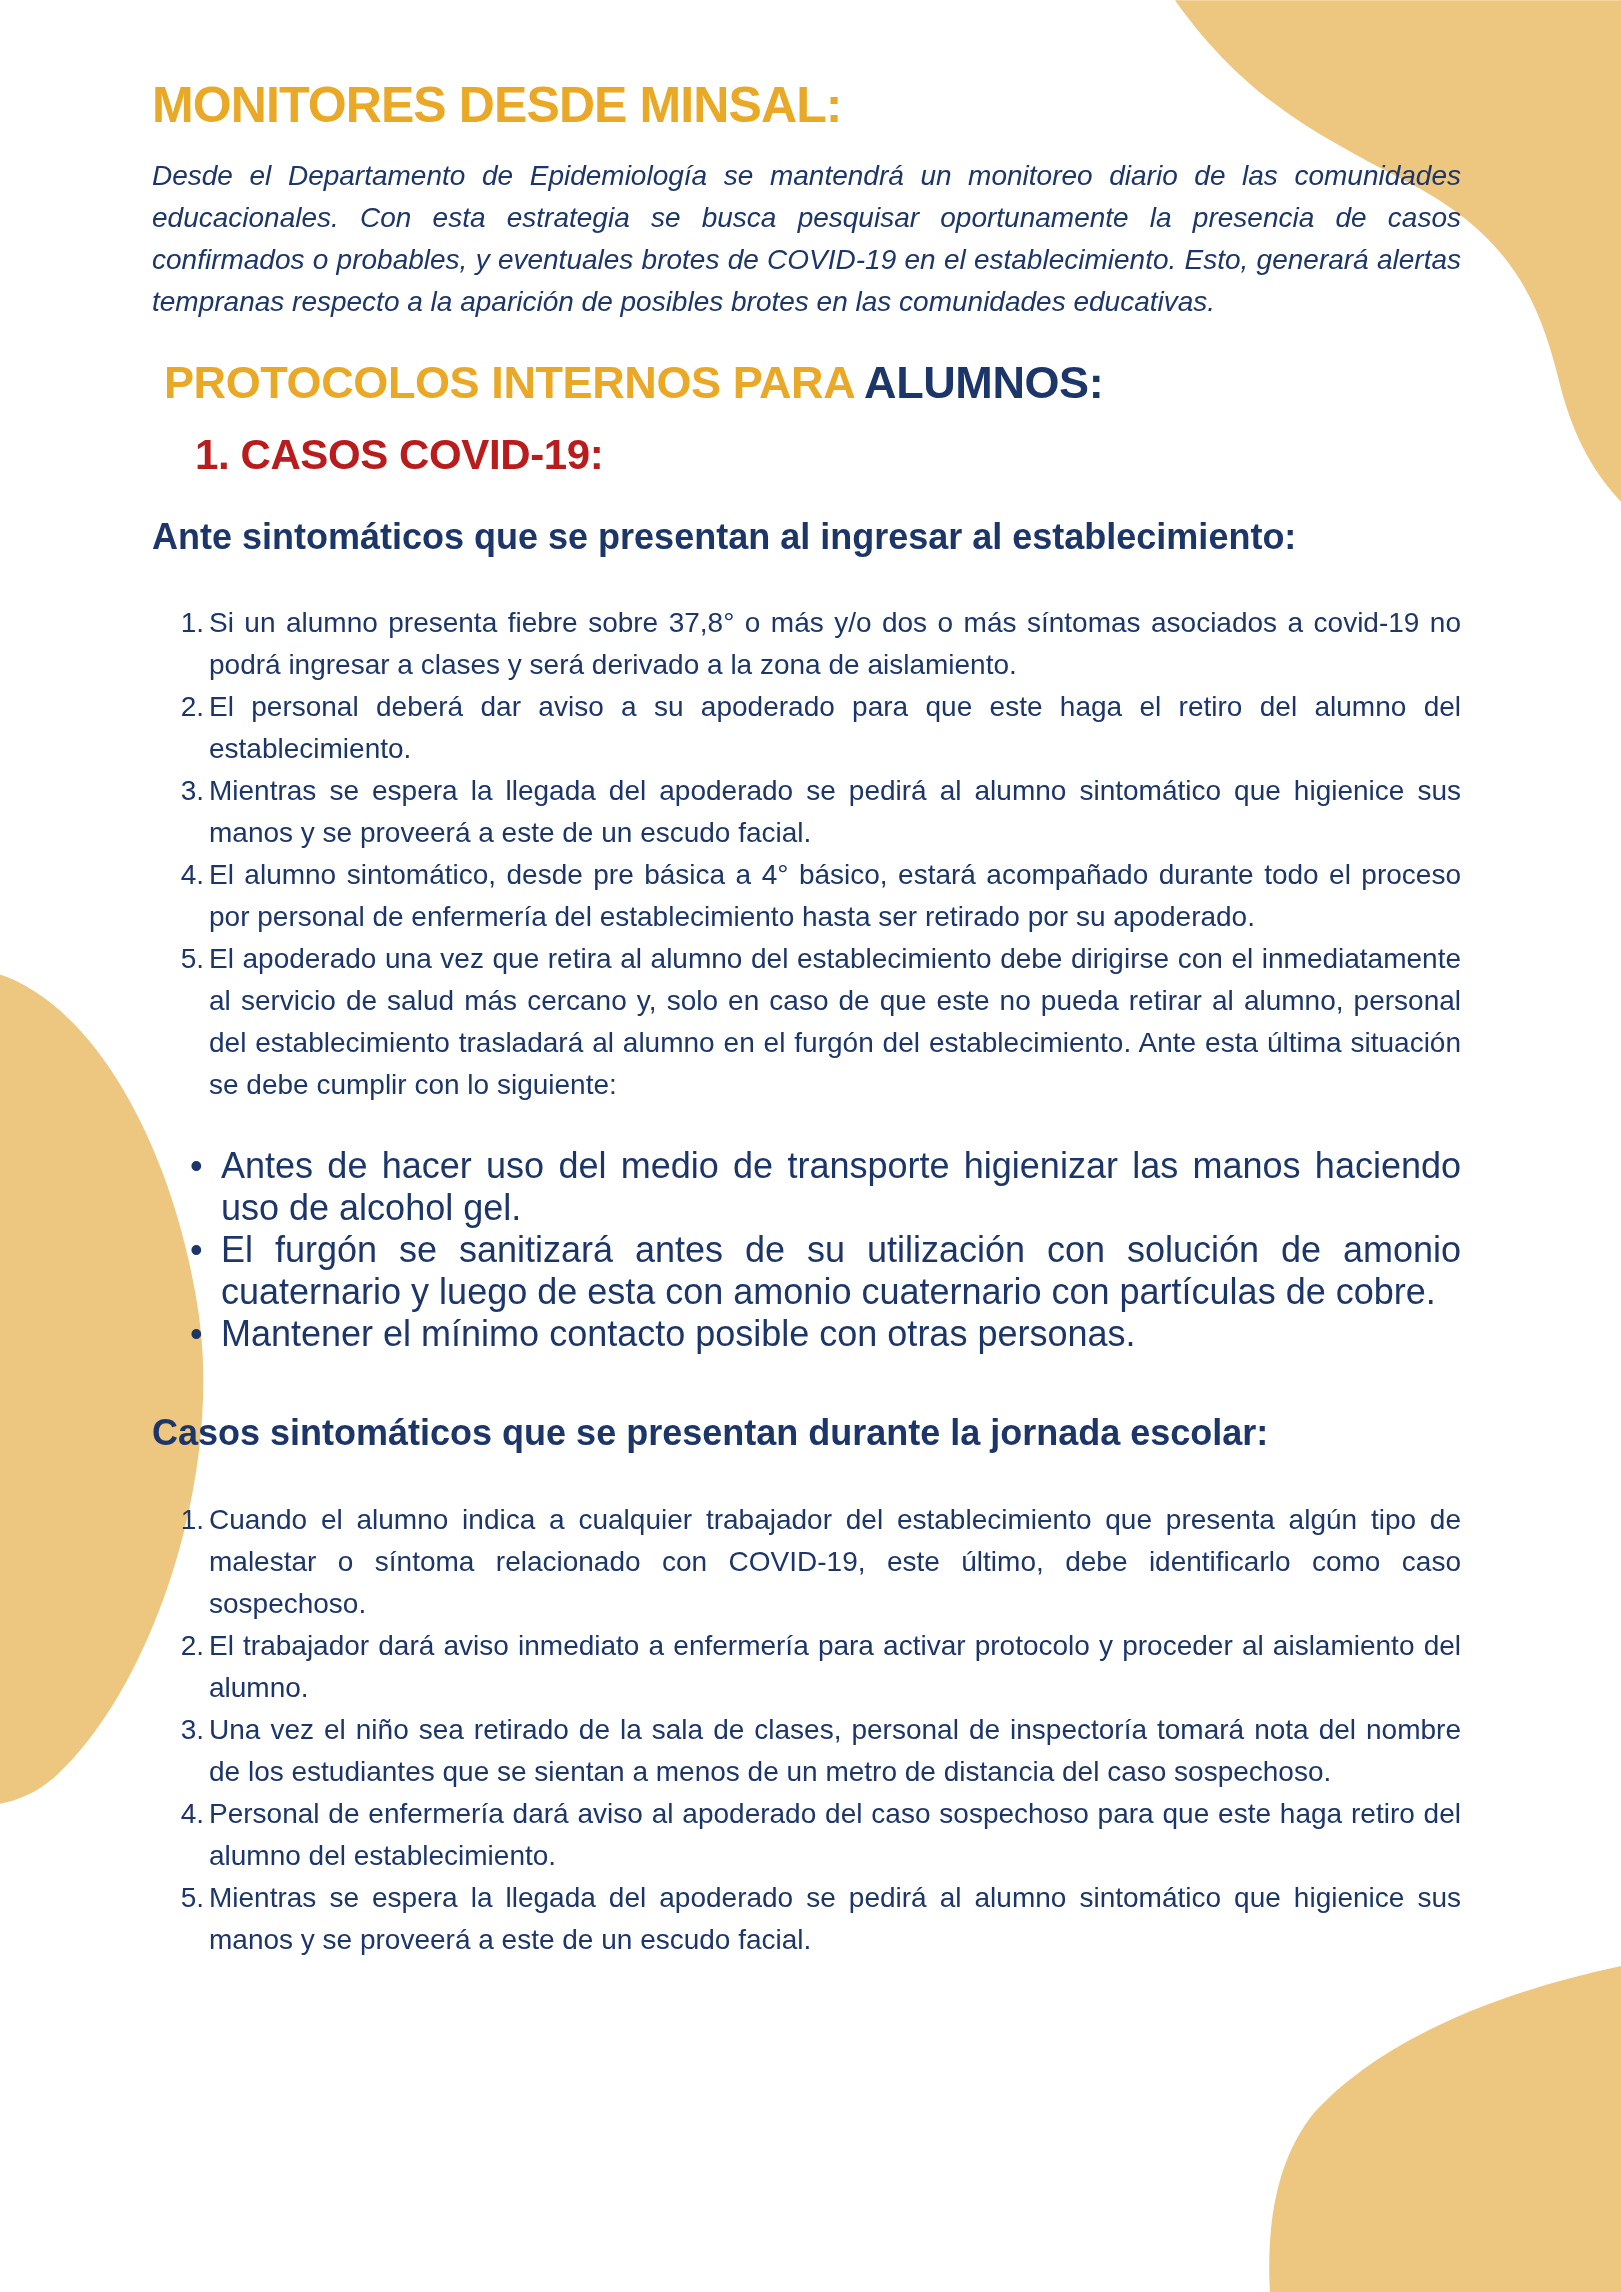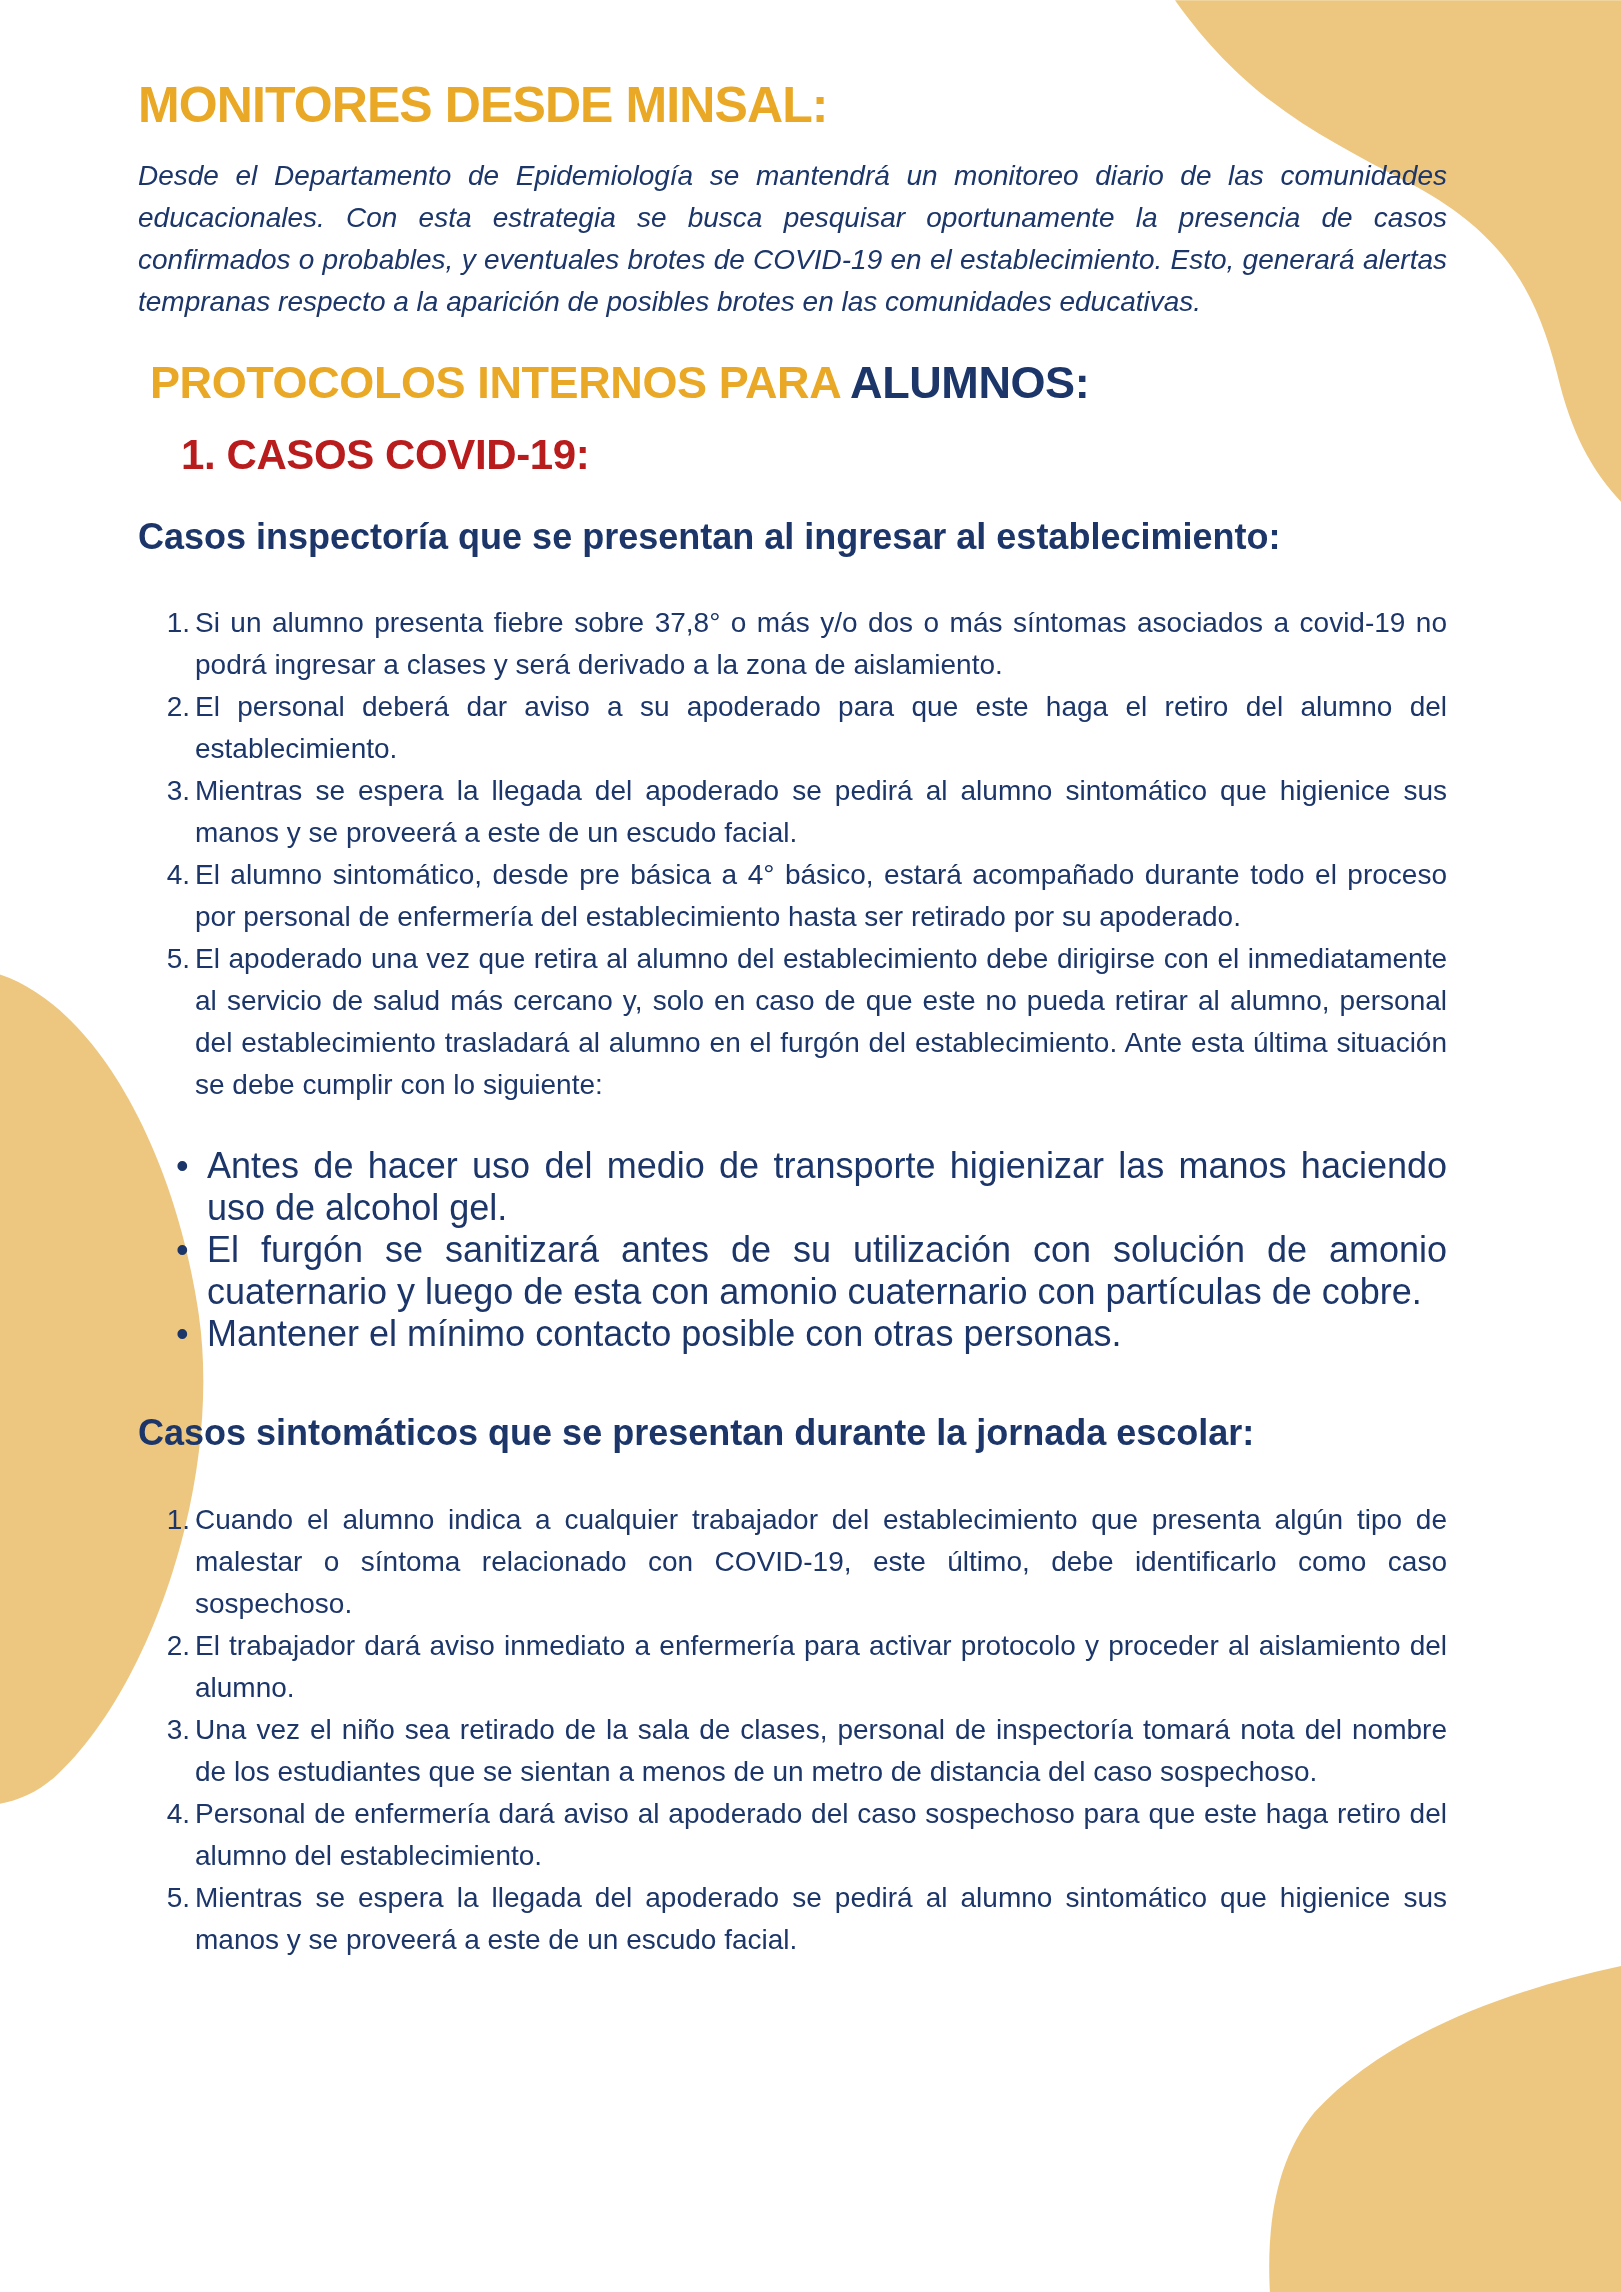--- a/index.html
+++ b/index.html
@@ -7,21 +7,21 @@
     width:1621px;height:2293px;
     background:#ffffff;
     font-family:"Liberation Sans", sans-serif;
     position:relative;
     overflow:hidden;
   }
   .blob-layer{
     position:absolute;inset:0;width:1621px;height:2293px;z-index:0;
   }
   .content{
-    position:absolute;left:138px;top:79px;width:1309px;z-index:1;
+    position:absolute;left:152px;top:79px;width:1309px;z-index:1;
     color:#1C366A;
   }
   .page-title{
     font-size:50px;font-weight:bold;letter-spacing:-0.9px;
     margin:0 0 23px 0;line-height:1.05;
   }
   .intro{
     font-size:28px;line-height:42px;text-align:justify;
     margin:0 0 36px 0;
     font-style:italic;
@@ -79,21 +79,21 @@
   <h1 class="page-title" style="color:#E9A825;">MONITORES DESDE MINSAL:</h1>
 
   <p class="intro">Desde el Departamento de Epidemiología se mantendrá un monitoreo diario de las comunidades educacionales. Con esta estrategia se busca pesquisar oportunamente la presencia de casos confirmados o probables, y eventuales brotes de COVID-19 en el establecimiento. Esto, generará alertas tempranas respecto a la aparición de posibles brotes en las comunidades educativas.</p>
 
   <h2 class="h2">
     <span style="color:#E9A825;">PROTOCOLOS INTERNOS PARA </span><span style="color:#1C366A;">ALUMNOS:</span>
   </h2>
 
   <h3 class="h3" style="color:#b91c1c;">1. CASOS COVID-19:</h3>
 
-  <p class="list-heading">Casos inspectoría que se presentan al ingresar al establecimiento:</p>
+  <p class="list-heading">Ante sintomáticos que se presentan al ingresar al establecimiento:</p>
 
   <ol class="num">
 
       <li>Si un alumno presenta fiebre sobre 37,8° o más y/o dos o más síntomas asociados a covid-19 no podrá ingresar a clases y será derivado a la zona de aislamiento.</li>
 
       <li>El personal deberá dar aviso a su apoderado para que este haga el retiro del alumno del establecimiento.</li>
 
       <li>Mientras se espera la llegada del apoderado se pedirá al alumno sintomático que higienice sus manos y se proveerá a este de un escudo facial.</li>
 
       <li>El alumno sintomático, desde pre básica a 4° básico, estará acompañado durante todo el proceso por personal de enfermería del establecimiento hasta ser retirado por su apoderado.</li>

